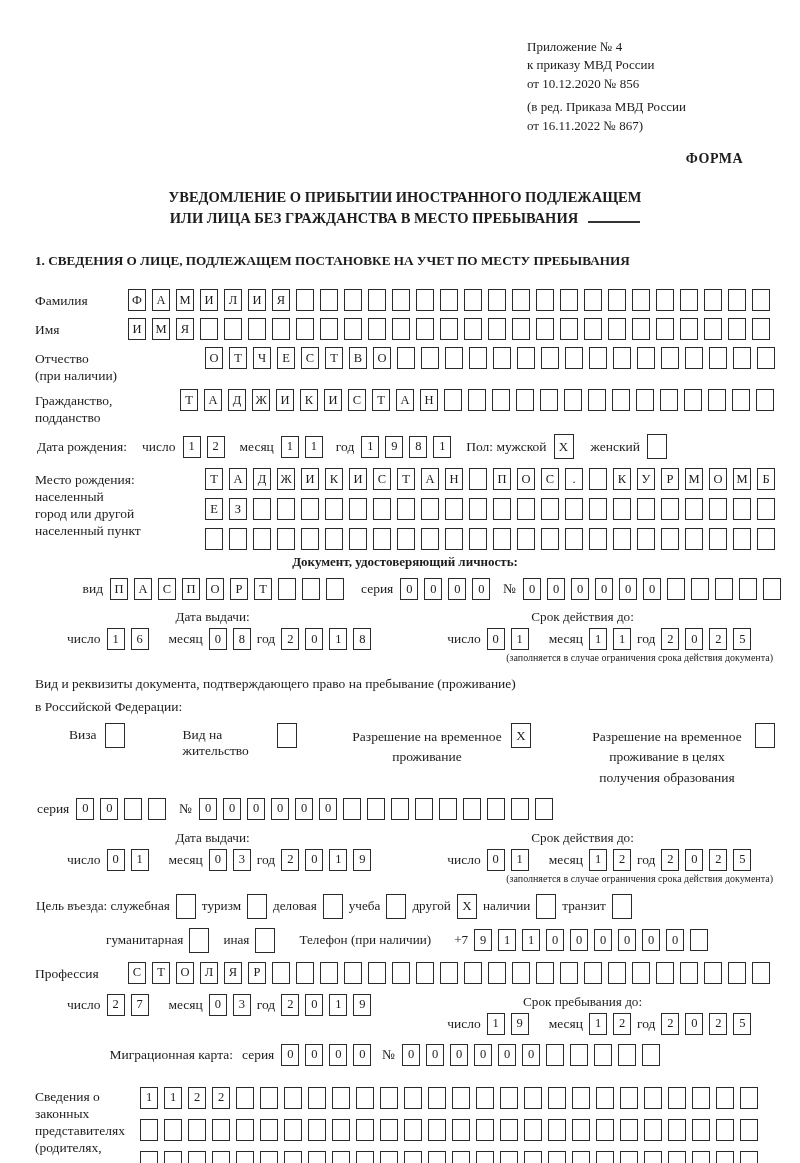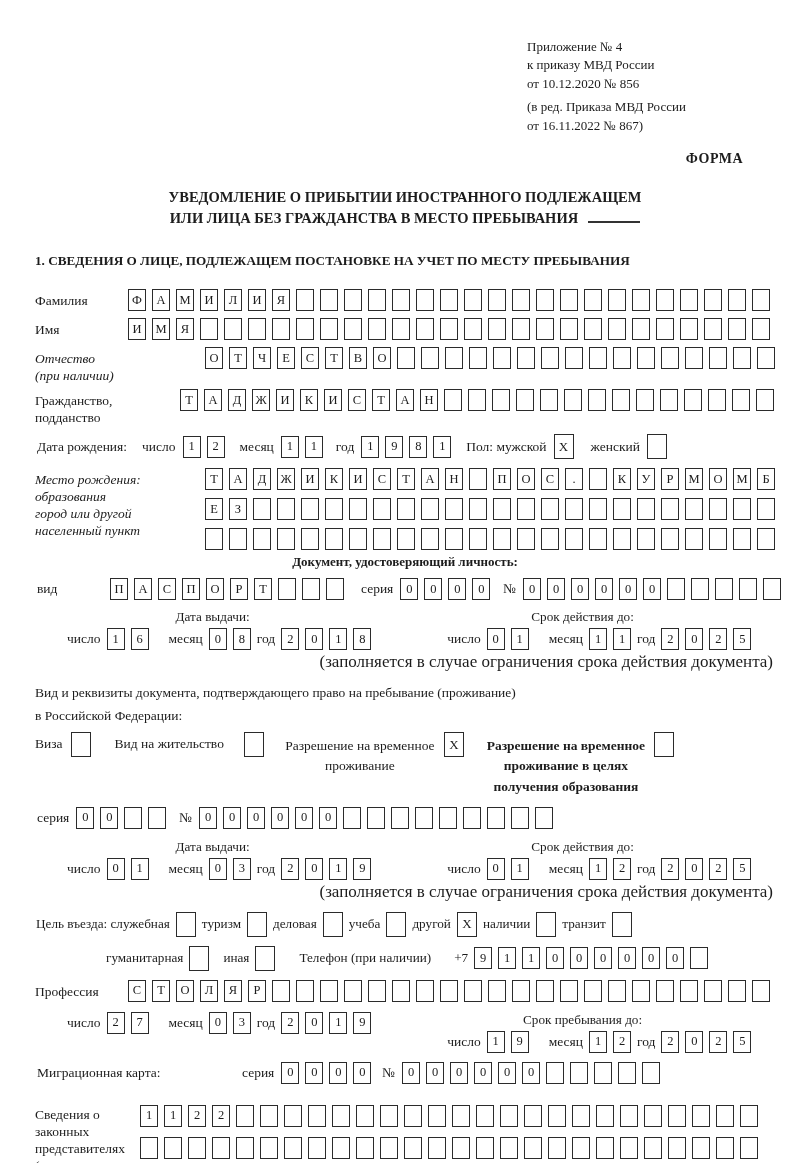--- a/index.html
+++ b/index.html
@@ -28,43 +28,43 @@
   .cells { display:flex; gap:6px; flex:0 0 auto; }
   .cell {
     width:18px; height:22px; border:1.5px solid #2b2b2b; background:#fff;
     display:inline-flex; align-items:center; justify-content:center;
     font-size:12.5px; font-family:"Liberation Serif",serif; flex:0 0 auto;
   }
   .cb .cell { width:20px; height:25px; font-size:13px; }
   .stack { display:flex; flex-direction:column; gap:8px; }
 
   .w93  { flex:0 0 93px; }
-  .w170 { flex:0 0 170px;font-style:italic; }
+  .w170 { flex:0 0 170px; }
   .w145 { flex:0 0 145px; }
   .w70  { flex:0 0 70px; }
   .w105 { flex:0 0 105px; }
 
-  .inlinebits { display:flex; align-items:center; gap:5px; flex-wrap:nowrap; }
+  .inlinebits { display:flex; align-items:center; gap:5px; flex-wrap:nowrap;text-align:right; }
   .word { white-space:nowrap; padding:0 2px; }
 
   .doc-head { text-align:center; font-weight:bold; font-size:13px; margin:4px 0 8px 0; }
 
   .twocol { display:flex; margin-bottom:2px; }
   .colL { flex:0 0 48%; }
   .colR { flex:0 0 52%; }
   .colhead { text-align:center; font-size:13.2px; margin-bottom:3px; }
   .dateline { display:flex; align-items:center; gap:4px; }
   .dateline .msep { margin-left:14px; }
-  .fillnote { text-align:right; font-size:17px; margin:2px 2px 10px 0; }
+  .fillnote { text-align:right; font-size:10px; margin:2px 2px 10px 0; }
 
   .intro { font-size:13.5px; line-height:1.7; margin-bottom:4px; }
 
   .optrow { display:flex; align-items:flex-start; gap:10px; margin-bottom:10px; }
   .opt { display:flex; align-items:flex-start; gap:8px; }
-  .opt .olbl { padding-top:4px; }
+  .opt .olbl { padding-top:4px;margin-left:34px; }
   .opt .center2 { flex:0 0 152px; text-align:center; line-height:1.5; }
   .opt .center3 { flex:0 0 160px; text-align:center; line-height:1.5; }
 
   .purpose-row { display:flex; align-items:center; gap:5px; margin-bottom:9px; flex-wrap:nowrap; font-size:13.2px; }
   .purpose-row .word { padding:0 1px; }
   .indent70 { margin-left:70px; }
   .mt4 { margin-top:4px; }
 </style>
 </head>
 <body>
@@ -249,21 +249,21 @@
       </span>
     <span class="word" style="margin-left:10px;">женский</span>
     <span class="cells cb">
         <span class="cell"></span>
       </span>
   </div>
 
   <div class="row" style="margin-bottom:4px;">
     <div class="lbl w170">
       <div>Место рождения:</div>
-      <div>образования</div>
+      <div>населенный</div>
       <div>город или другой</div>
       <div>населенный пункт</div>
     </div>
     <div class="stack">
       <div class="cells">
           <span class="cell">Т</span>
           <span class="cell">А</span>
           <span class="cell">Д</span>
           <span class="cell">Ж</span>
           <span class="cell">И</span>
@@ -446,21 +446,21 @@
       <span class="cells cb" style="margin-left:12px;">
           <span class="cell"></span>
         </span>
     </div>
     <div class="opt" style="margin-left:10px;">
       <span class="olbl center2">Разрешение на временное проживание</span>
       <span class="cells cb">
           <span class="cell">X</span>
         </span>
     </div>
-    <div class="opt" style="margin-left:12px;font-weight:bold;">
+    <div class="opt" style="margin-left:12px;">
       <span class="olbl center3">Разрешение на временное проживание в целях получения образования</span>
       <span class="cells cb">
           <span class="cell"></span>
         </span>
     </div>
   </div>
 
   <div class="row inlinebits" style="margin-bottom:10px;">
     <span class="word">серия</span>
     <span class="cells">

